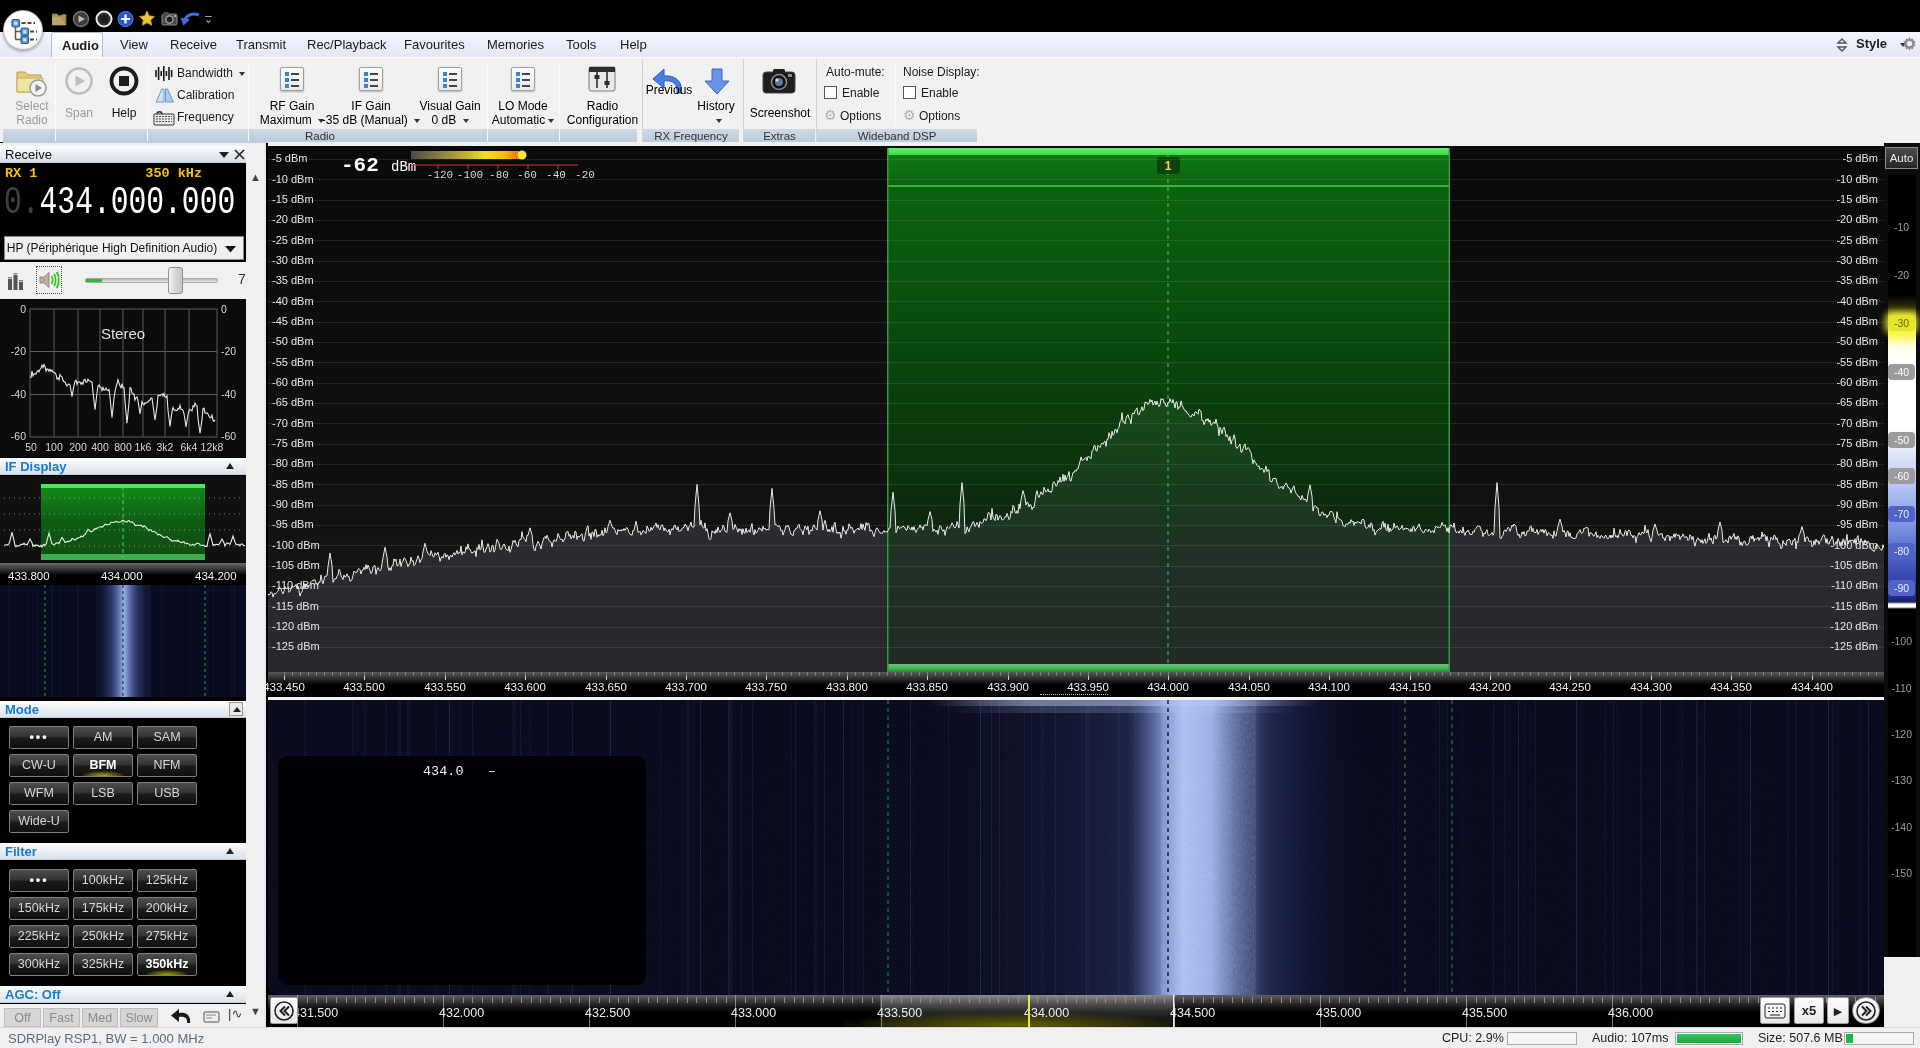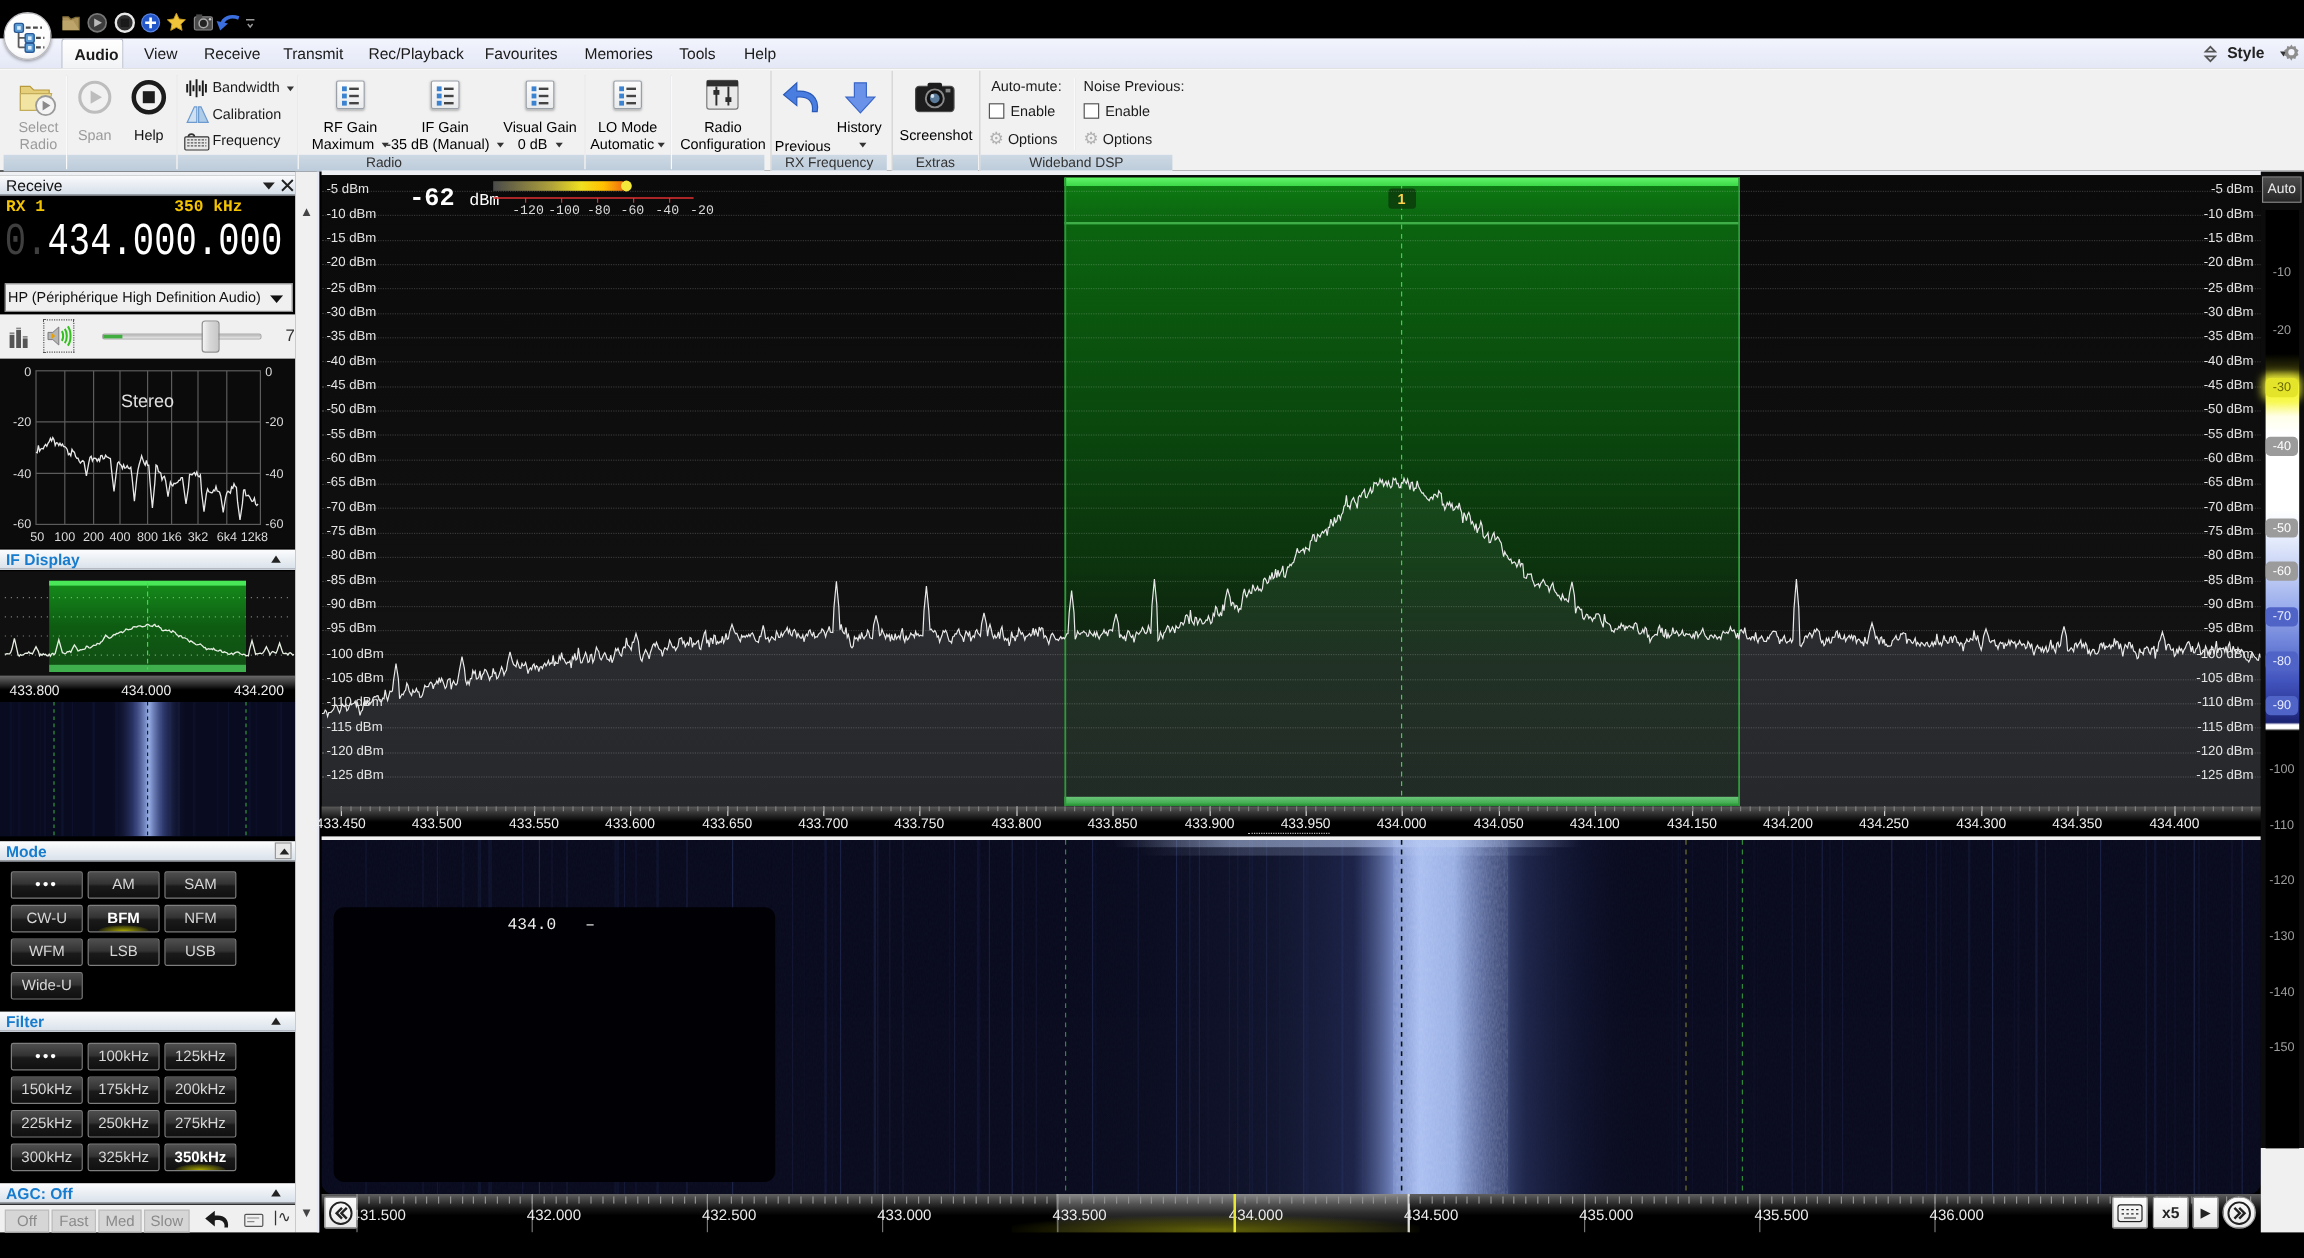--- a/index.html
+++ b/index.html
@@ -232,21 +232,21 @@
     <rect x="6.5" y="9" width="5" height="4" fill="#2e2e2e"></rect>
           <rect x="16.5" y="15" width="5" height="4" fill="#2e2e2e"></rect>
   </svg>
   <div class="rlab" style="left:562px;top:40px;width:75px">Radio<br>Configuration</div>
 </div>
 <div class="grp" style="left:642px;width:97px;border-left:1px solid #d2d2d2">
   <div class="gcap">RX Frequency</div>
   <svg class="abs" style="left:8px;top:8px" width="36" height="30" viewBox="0 0 36 30">
     <path d="M30 26 C32 14, 24 8, 13 9 L13 2 L2 12 L13 21 L13 14 C22 13, 27 17, 26 26 Z" fill="#4a7de0" stroke="#2a5ab8" stroke-width="1"></path>
   </svg>
-  <div class="rlab" style="left:-6px;top:56px;width:64px">Previous</div>
+  <div class="rlab" style="left:-6px;top:24px;width:64px">Previous</div>
   <svg class="abs" style="left:60px;top:8px" width="28" height="30" viewBox="0 0 28 30">
     <path d="M9 2 L19 2 L19 14 L26 14 L14 27 L2 14 L9 14 Z" fill="#6a92e8" stroke="#3a66c8"></path>
   </svg>
   <div class="rlab" style="left:48px;top:40px;width:50px">History</div>
   <div class="darr abs" style="left:70px;top:60px"></div>
 </div>
 <div class="grp" style="left:743px;width:72px;border-left:1px solid #d2d2d2">
   <div class="gcap">Extras</div>
   <svg class="abs" style="left:18px;top:9px" width="34" height="26" viewBox="0 0 34 26">
     <rect x="1" y="4" width="32" height="21" rx="3" fill="#1d1d1d" stroke="#4a4a4a"></rect>
@@ -257,21 +257,21 @@
     <rect x="26" y="6" width="4" height="3" fill="#888"></rect>
   </svg>
   <div class="rlab" style="left:-1px;top:47px;width:74px">Screenshot</div>
 </div>
 <div class="grp" style="left:816px;width:161px;border-left:1px solid #d2d2d2">
   <div class="gcap">Wideband DSP</div>
   <div class="smallrow" style="left:9px;top:6px">Auto-mute:</div>
   <div class="smallrow" style="left:7px;top:27px"><span class="cbx"></span>Enable</div>
   <div class="smallrow" style="left:7px;top:49px"><span style="color:#b0b0b0;font-size:14px">⚙</span> Options</div>
   <div class="gsep" style="left:78px;top:6px;bottom:18px"></div>
-  <div class="smallrow" style="left:86px;top:6px">Noise Previous:</div>
+  <div class="smallrow" style="left:86px;top:6px">Noise Display:</div>
   <div class="smallrow" style="left:86px;top:27px"><span class="cbx"></span>Enable</div>
   <div class="smallrow" style="left:86px;top:49px"><span style="color:#b0b0b0;font-size:14px">⚙</span> Options</div>
 </div>
 </div>
 
 <div id="lpanel">
       <div class="abs" style="left:0;top:0;width:246px;height:3px;background:#eef0f3"></div>
 
 <div class="phead" style="top:3px;background:linear-gradient(#fbfcfd,#d6dee8)">
   <span style="color:#111;padding-left:5px;font-weight:400">Receive</span>
@@ -1288,13 +1288,26 @@
       <div class="lleg lblue" style="top:400px">-80</div>
       <div class="lleg lblue" style="top:437px">-90</div>
       <div class="lleg lplain" style="top:490px">-100</div>
       <div class="lleg lplain" style="top:537px">-110</div>
       <div class="lleg lplain" style="top:583px">-120</div>
       <div class="lleg lplain" style="top:629px">-130</div>
       <div class="lleg lplain" style="top:676px">-140</div>
       <div class="lleg lplain" style="top:722px">-150</div>
 </div>
 
+<div id="status">
+  <div class="abs" style="left:8px;top:3px;color:#5d6d7e;font-size:13px">SDRPlay RSP1, BW = 1.000 MHz</div>
+  <div class="abs" style="left:1442px;top:3px">CPU: 2.9%</div>
+  <div class="sbar" style="left:1507px;width:70px"></div>
+  <div class="abs" style="left:1592px;top:3px">Audio: 107ms</div>
+  <div class="sbar" style="left:1675px;width:68px">
+        <div style="position:absolute;inset:1px;background:linear-gradient(#2ec95e,#17a83e)"></div>
+      </div>
+  <div class="abs" style="left:1758px;top:3px">Size: 507.6 MB</div>
+  <div class="sbar" style="left:1844px;width:70px">
+        <div style="position:absolute;left:1px;top:1px;bottom:1px;width:7px;background:#21b44a"></div>
+      </div>
+</div>
 </div>
 
 </body></html>

